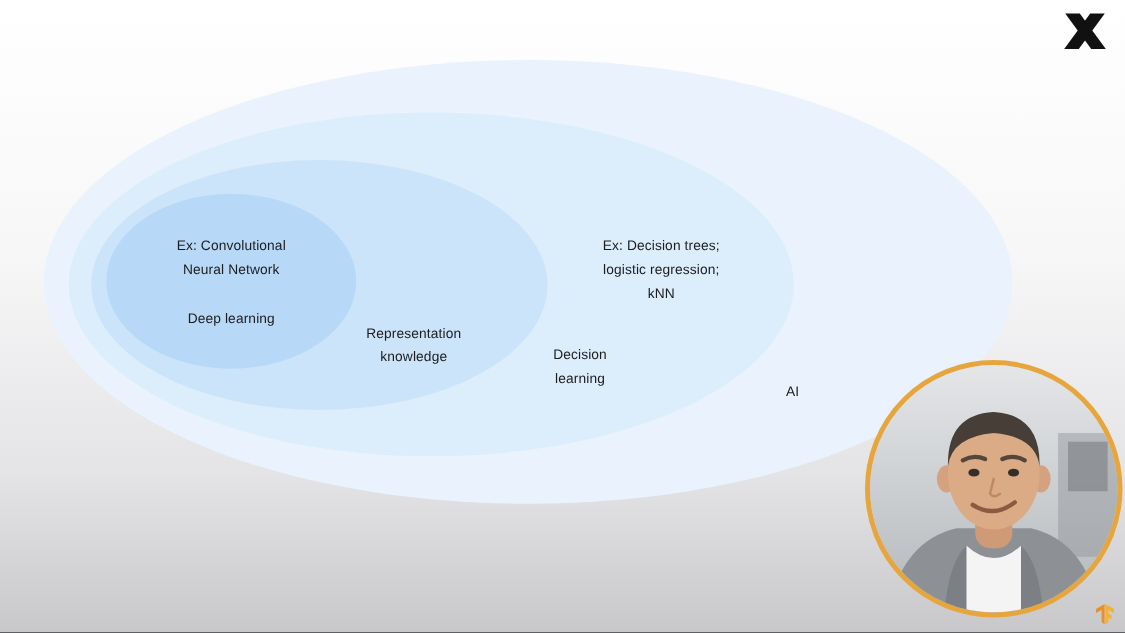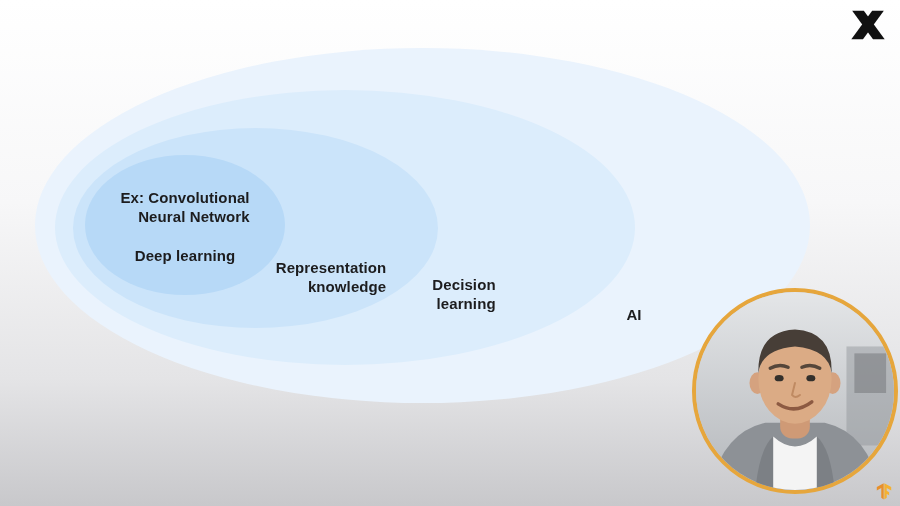--- a/index.html
+++ b/index.html
@@ -11,25 +11,25 @@
     background:linear-gradient(180deg,#ffffff 0%,#f7f7f8 40%,#e4e4e6 75%,#c8c8cb 100%);
   }
   .ellipse{position:absolute;border-radius:50%;}
   .e-ai{left:35px;top:48px;width:775px;height:355px;background:#eaf3fd;}
   .e-ml{left:55px;top:90px;width:580px;height:275px;background:#dcedfc;}
   .e-rl{left:73px;top:128px;width:365px;height:200px;background:#cbe4fa;}
   .e-dl{left:85px;top:155px;width:200px;height:140px;background:#b7d9f7;}
   .txt{
     position:absolute;
     transform:translateX(-50%);
-    text-align:right;
+    text-align:center;
     white-space:pre-line;
-    font-size:15px;
+    font-size:11px;
     line-height:19px;
-    font-weight:700;
+    font-weight:400;
     color:#1c1c1e;
     letter-spacing:0.1px;
   }
   .logo{position:absolute;top:10px;right:12px;width:40px;height:30px;}
   .webcam{
     position:absolute;
     left:692px;top:288px;
     width:206px;height:206px;
     border-radius:50%;
     border:4px solid #e6a63c;
@@ -50,20 +50,23 @@
   <div class="ellipse e-rl"></div>
   <div class="ellipse e-dl"></div>
 
   <div class="txt" style="left:185px;top:188px;">Ex: Convolutional
 Neural Network</div>
   <div class="txt" style="left:185px;top:246px;">Deep learning</div>
 
   <div class="txt" style="left:331px;top:258px;">Representation
 knowledge</div>
 
+  <div class="txt" style="left:529px;top:188px;">Ex: Decision trees;
+logistic regression;
+kNN</div>
   <div class="txt" style="left:464px;top:275px;">Decision
 learning</div>
 
   <div class="txt" style="left:634px;top:305px;">AI</div>
 
   <svg class="logo" viewBox="0 0 48 36">
     <path d="M5 1 L19 1 L44 35 L30 35 Z" fill="#111111"></path>
     <path d="M43 1 L29 1 L4 35 L18 35 Z" fill="#111111"></path>
     <path d="M24 10 L30 2 L36 2 L27 14 Z" fill="#111111"></path>
   </svg>

